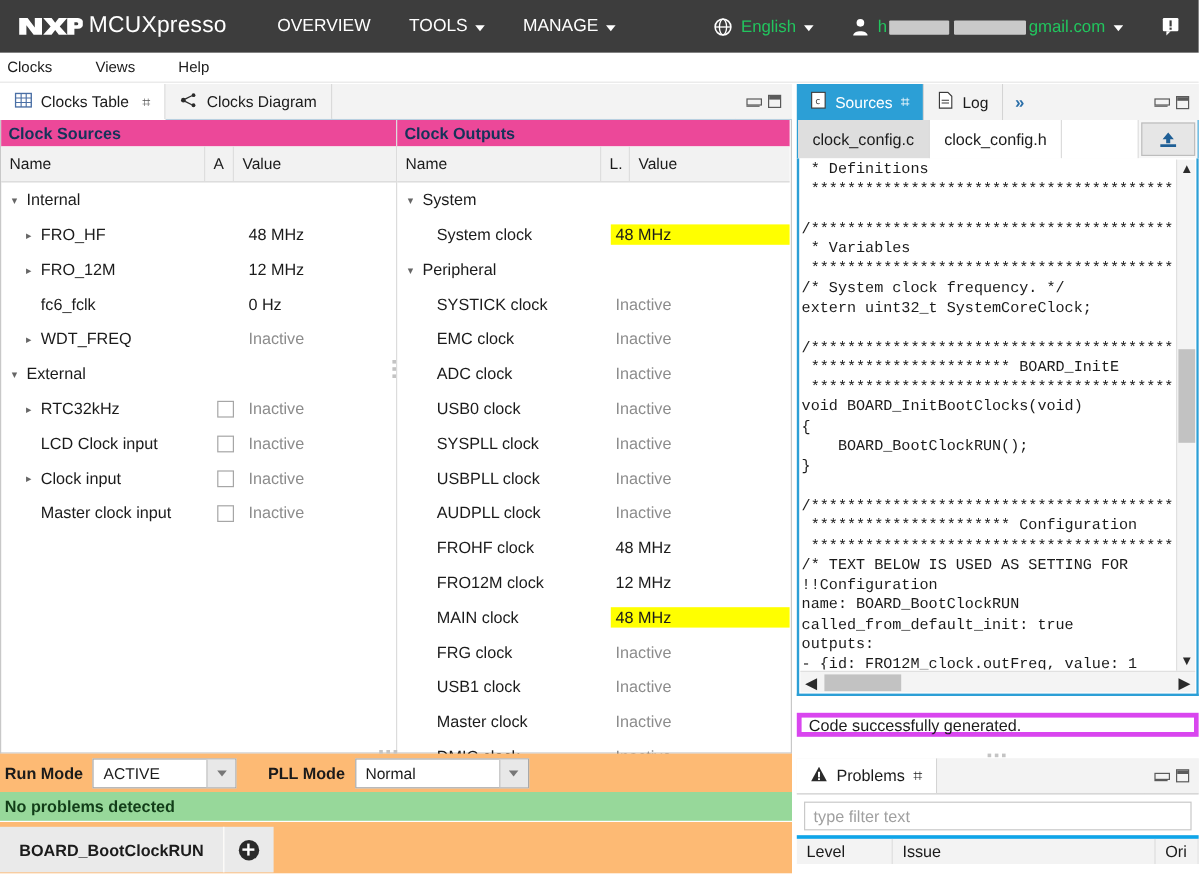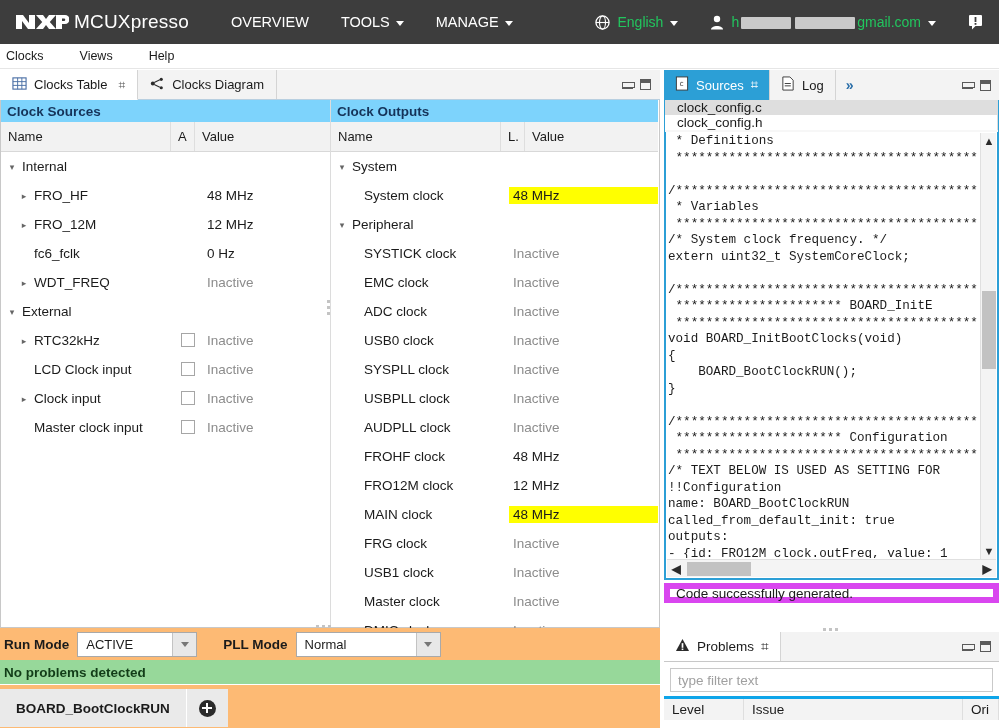--- a/index.html
+++ b/index.html
@@ -104,21 +104,21 @@
   .editor-body {
     position: relative; height: 528px; background: #ffffff;
     border: 1px solid #c8c8c8; border-top: none;
     display: flex;
   }
   .clockpane { position: relative; height: 100%; }
   .clockpane.left-pane { width: 330px; border-right: 1px solid #dcdcdc; }
   .clockpane.right-pane { width: 327px; }
 
   .pane-title {
-    height: 22px; background: #7dd3fc; color: #153359;
+    height: 22px; background: #ec4899; color: #153359;
     font-weight: bold; font-size: 13.5px;
     display: flex; align-items: center; padding-left: 6px;
   }
   .pane-colheads {
     height: 30px; background: #f2f2f2; border-bottom: 1px solid #d8d8d8;
     display: flex; align-items: center; font-size: 13px;
   }
   .ch { height: 100%; display: flex; align-items: center; padding-left: 7px; }
   .ch.name { width: 170px; border-right: 1px solid #dedede; }
   .ch.flag { width: 24px; border-right: 1px solid #dedede; }
@@ -133,21 +133,21 @@
     white-space: nowrap; overflow: hidden;
   }
   .crow .val {
     flex: 1; white-space: nowrap; padding-left: 2px;
   }
   .crow .val.inactive { color: #8c8c8c; }
   .crow .val.hl {
     background: #ffff00; display: inline-block; padding: 1px 4px;
     margin-left: -2px;
   }
-  .val-wrap { flex: 1; display: flex; }
+  .val-wrap { flex: 1; display: flex; align-items: center; }
   .chk {
     width: 14px; height: 14px; border: 1px solid #a6a6a6; background: #fff;
     margin-right: 10px; flex: none;
   }
   .chk-spacer { width: 24px; flex: none; }
   .tw {
     display: inline-block; width: 10px; text-align: center;
     font-size: 9px; color: #666; flex: none;
   }
   .indent0 { padding-left: 6px; }
@@ -225,21 +225,20 @@
     display: flex; align-items: center; padding: 0 10px;
     color: #2a6ea8; font-weight: bold; font-size: 14px; background: #f3f3f3;
   }
   .rtab-filler { flex: 1; background: #f3f3f3; }
   .rtab-btns { display: flex; align-items: center; gap: 7px; padding: 0 8px; background: #f3f3f3; }
 
   .src-subtabs {
     height: 32px; display: flex; align-items: stretch;
     background: #f7f7f7; border-left: 1px solid #2c9fd6;
     border-right: 1px solid #2c9fd6;
-    flex-direction: column;
   }
   .stab {
     display: flex; align-items: center; padding: 0 12px; font-size: 13.5px;
     background: #ffffff; border-right: 1px solid #dcdcdc;
   }
   .stab.active { background: #dedede; }
   .stab-filler { flex: 1; background: #ffffff; border-right: 1px solid #dcdcdc; }
   .export-btn {
     width: 45px; display: flex; align-items: center; justify-content: center;
     background: #e6e6e6; border: 1px solid #bdbdbd; margin: 2px;
@@ -277,22 +276,22 @@
     display: flex; align-items: center;
   }
   .hscroll .arrow-l, .hscroll .arrow-r {
     width: 18px; height: 18px; display: flex; align-items: center;
     justify-content: center; font-size: 12px; color: #2b2b2b; font-weight: bold;
   }
   .hscroll .thumb-h { width: 64px; height: 14px; background: #c2c2c2; margin-left: 2px; }
   .hscroll .spacer { flex: 1; }
 
   .status-strip {
-    height: 20px; margin-top: 3px;
-    border: 6px solid #d946ef; background: #ffffff;
+    height: 20px; margin-top: 14px;
+    border: 4px solid #d946ef; background: #ffffff;
     display: flex; align-items: center; padding-left: 6px; font-size: 13.5px;
   }
 
   .right-bottom {
     position: absolute; left: 664px; top: 632px; width: 335px; height: 96px;
     background: #ffffff;
   }
   .prob-tabrow {
     height: 30px; display: flex; align-items: stretch; background: #f3f3f3;
     border-bottom: 1px solid #c8c8c8;

